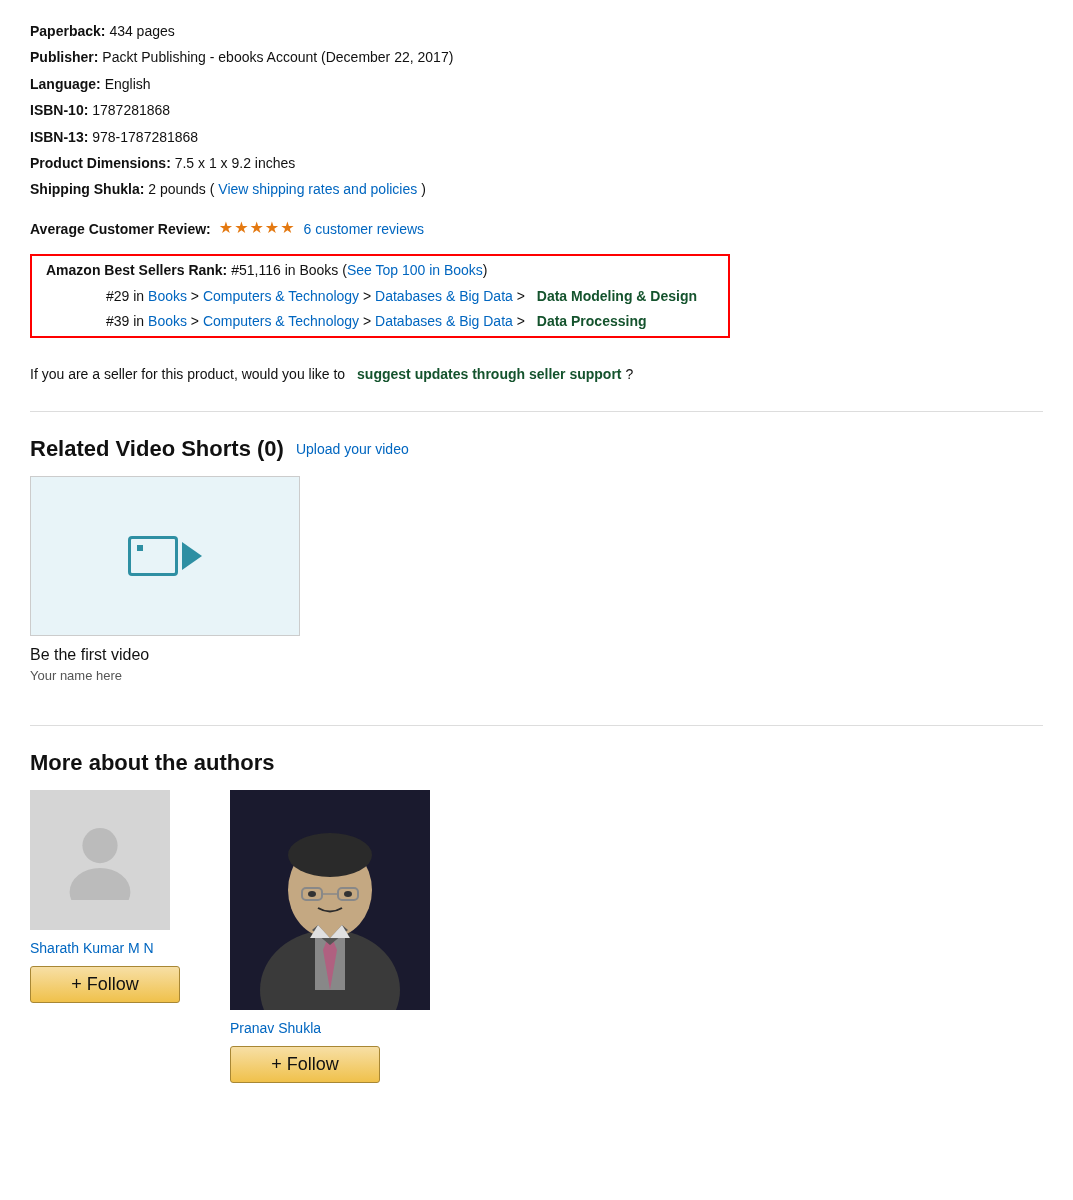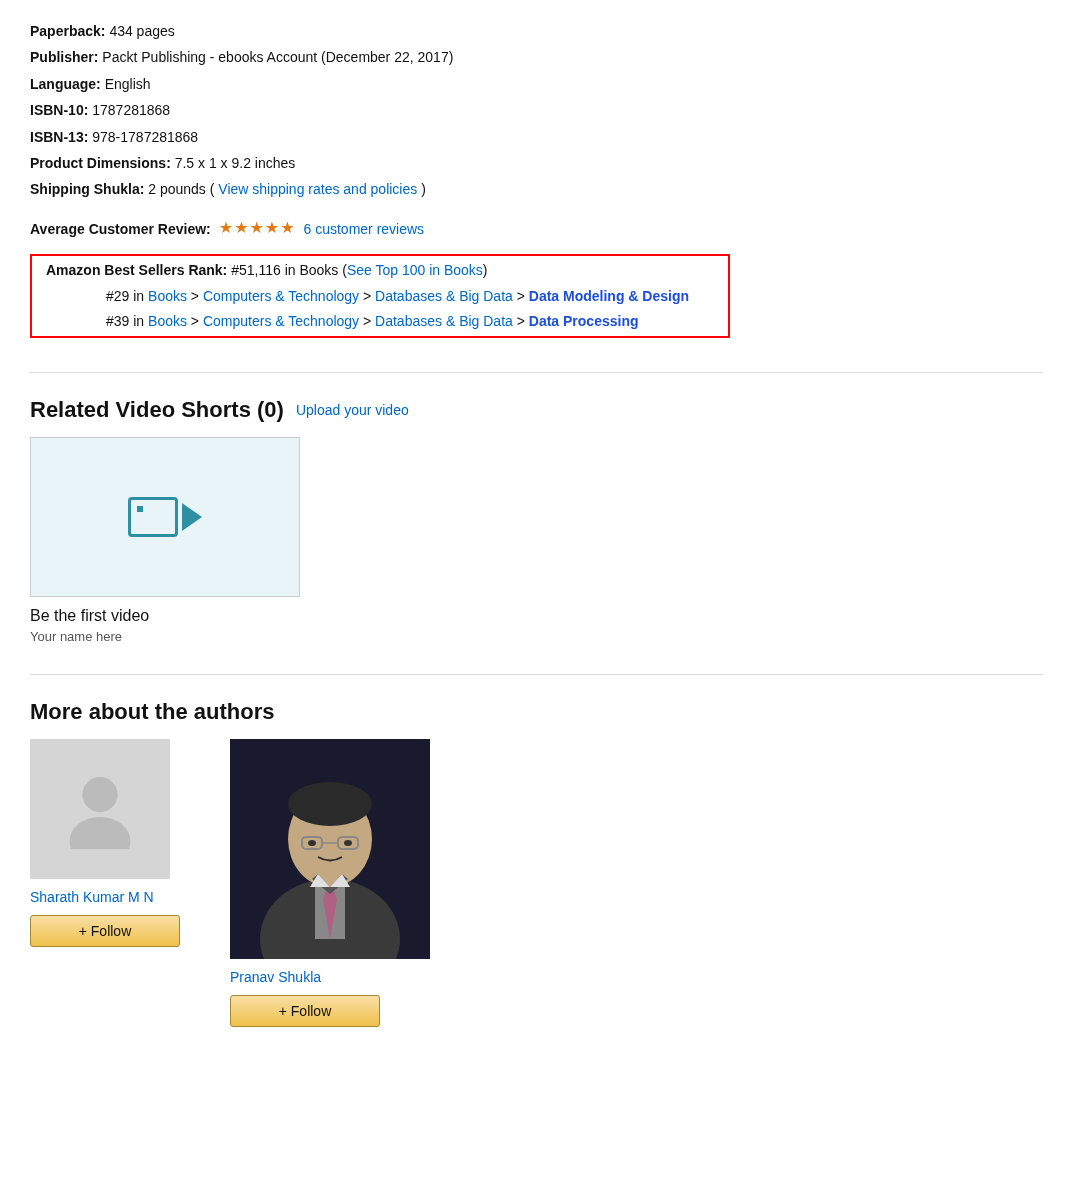--- a/index.html
+++ b/index.html
@@ -55,40 +55,41 @@
     .bsr-row {
       line-height: 1.8;
     }
 
     .bsr-indent {
       padding-left: 60px;
       line-height: 1.8;
     }
 
     .bold-link {
-      color: #1d4ed8;
+      color: #14532d;
       text-decoration: none;
       font-weight: bold;
       cursor: pointer;
+      margin-left: 8px;
     }
 
     .lower-price-section {
       margin: 14px 0 6px 0;
       line-height: 1.8;
     }
 
     .divider {
       border: none;
       border-top: 1px solid #ddd;
       margin: 24px 0;
     }
 
     
     .related-video-section {
-      margin-bottom: 30px;
+      margin-bottom: 42px;
     }
 
     .section-header {
       display: flex;
       align-items: center;
       gap: 12px;
       margin-bottom: 14px;
     }
 
     .section-header h2 {
@@ -208,21 +209,21 @@
     }
 
     .follow-btn {
       background: linear-gradient(to bottom, #f7dfa5, #f0c14b);
       border: 1px solid #a88734;
       border-radius: 3px;
       padding: 7px 0;
       width: 150px;
       text-align: center;
       cursor: pointer;
-      font-size: 14px;
+      font-size: 18px;
       color: #111;
       font-weight: normal;
     }
 
     .average-review-row {
       display: flex;
       align-items: flex-end;
       gap: 8px;
       margin-bottom: 4px;
       margin-top: 14px;
@@ -294,20 +295,25 @@
       <a class="link-blue">Computers &amp; Technology</a>
       <span> &gt; </span>
       <a class="link-blue">Databases &amp; Big Data</a>
       <span> &gt; </span>
       <a class="bold-link">Data Processing</a>
     </div>
   </div>
 
   
   <div class="lower-price-section">
+    <div>
+      <span>If you are a seller for this product, would you like to</span>
+      <a class="bold-link">suggest updates through seller support</a>
+      <span>?</span>
+    </div>
   </div>
 </div>
 
 <hr class="divider">
 
 <div class="related-video-section">
   <div class="section-header">
     <h2>Related Video Shorts (0)</h2>
     <a class="link-blue">Upload your video</a>
   </div>

